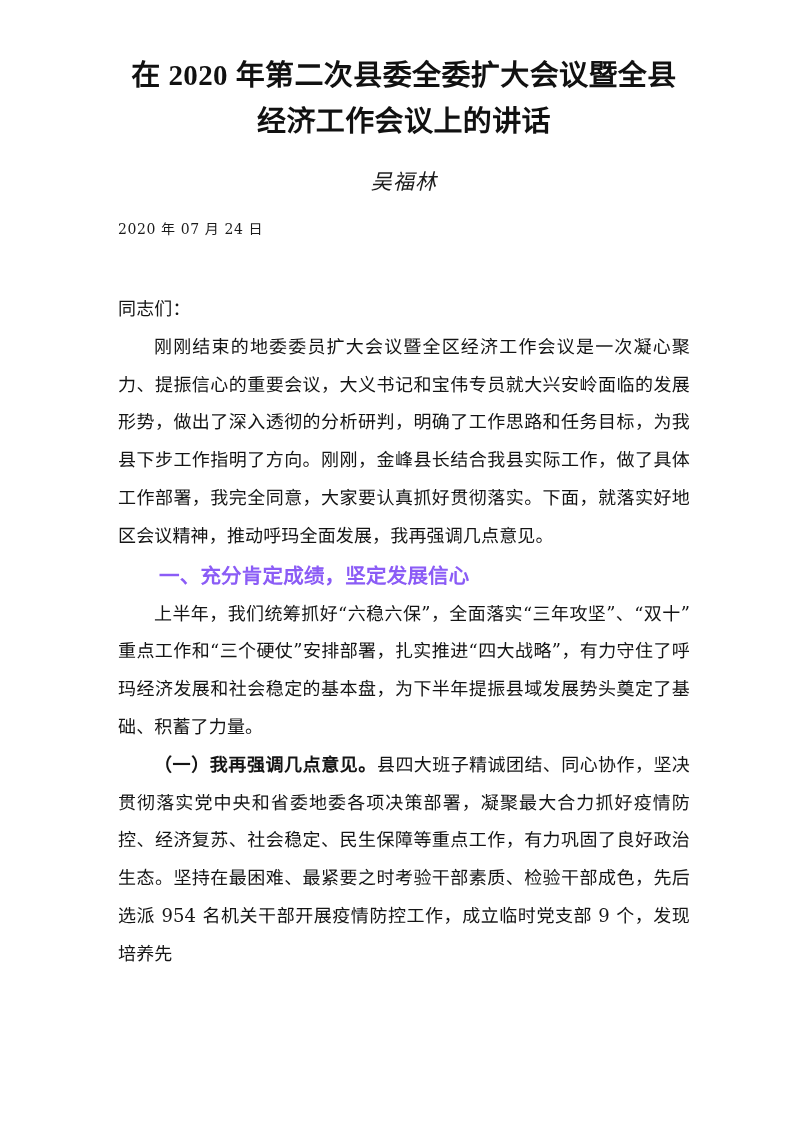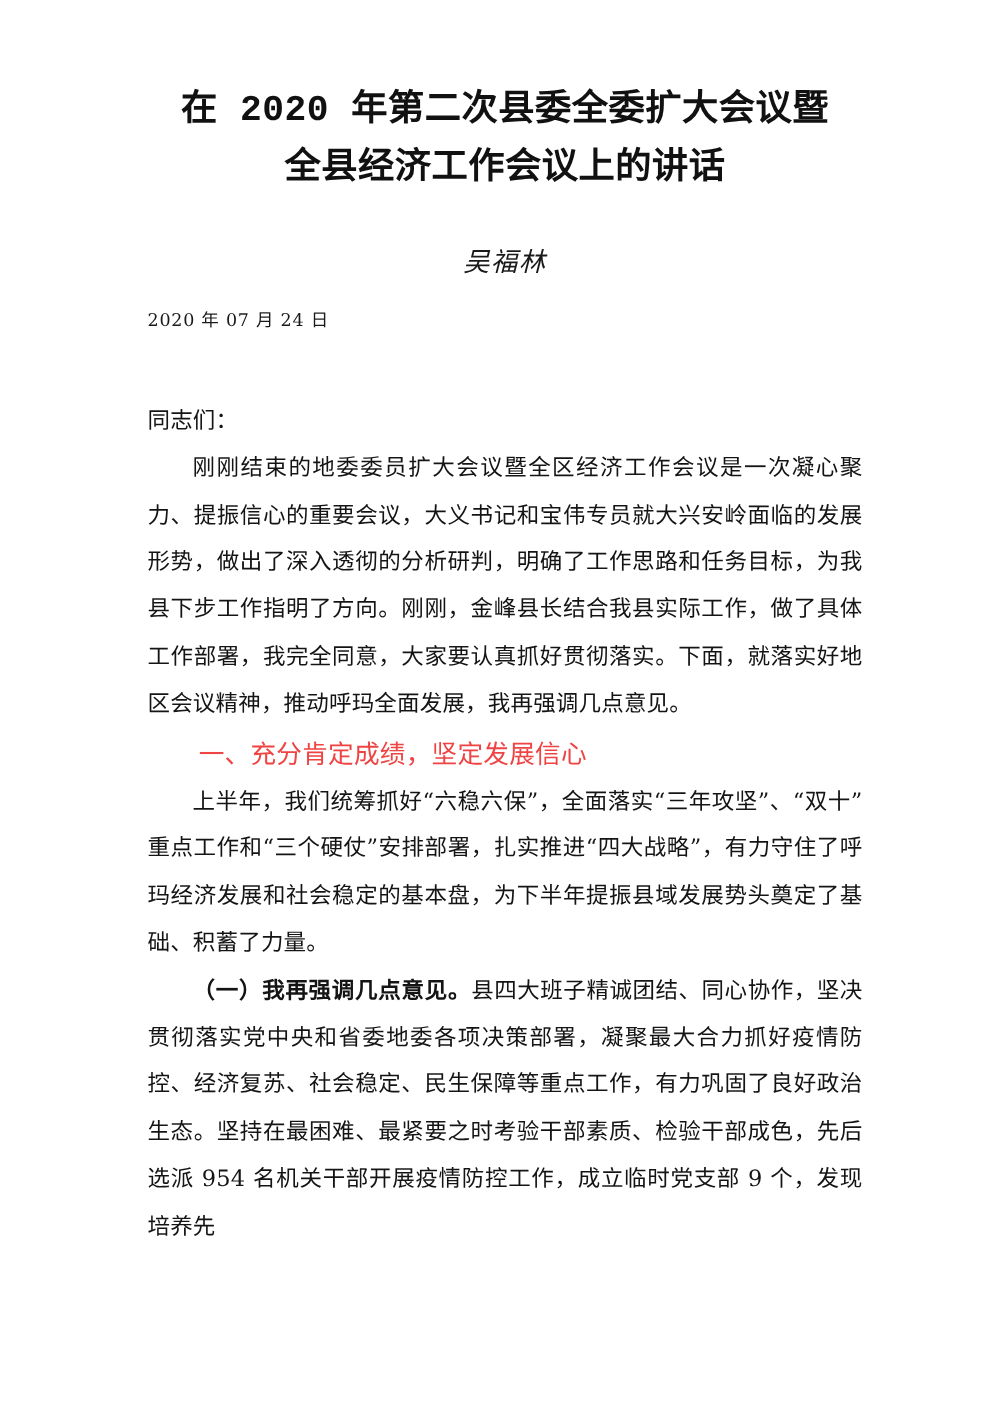--- a/index.html
+++ b/index.html
@@ -27,24 +27,24 @@
   
   .content {
     position: absolute;
     left: 118px;
     top: 0;
     width: 572px;
   }
 
   
   .doc-title {
-    margin: 14px;
+    margin: 0;
     padding-top: 52px;
     text-align: center;
-    font-family: Liberation Mono, monospace;
+    font-family: Liberation Serif, serif;
     font-weight: bold;
     font-size: 29px;
     line-height: 46px;
     letter-spacing: 0.4px;
     color: #111111;
   }
 
   .author-line {
     margin: 0;
     padding-top: 22px;
@@ -91,25 +91,25 @@
   p.para.salutation {
     text-indent: 0;
   }
 
   
   p.heading-1 {
     margin: 0;
     padding-top: 2px;
     text-indent: 2em;
     font-family: "Liberation Sans", "DejaVu Sans", sans-serif;
-    font-weight: normal;
+    font-weight: bold;
     font-size: 20.5px;
     line-height: 38px;
     letter-spacing: 0.2px;
-    color: #ef4444;
+    color: #8b5cf6;
   }
 
   
   .subhead {
     font-weight: 600;
     letter-spacing: 0.3px;
   }
 </style>
 </head>
 <body>

